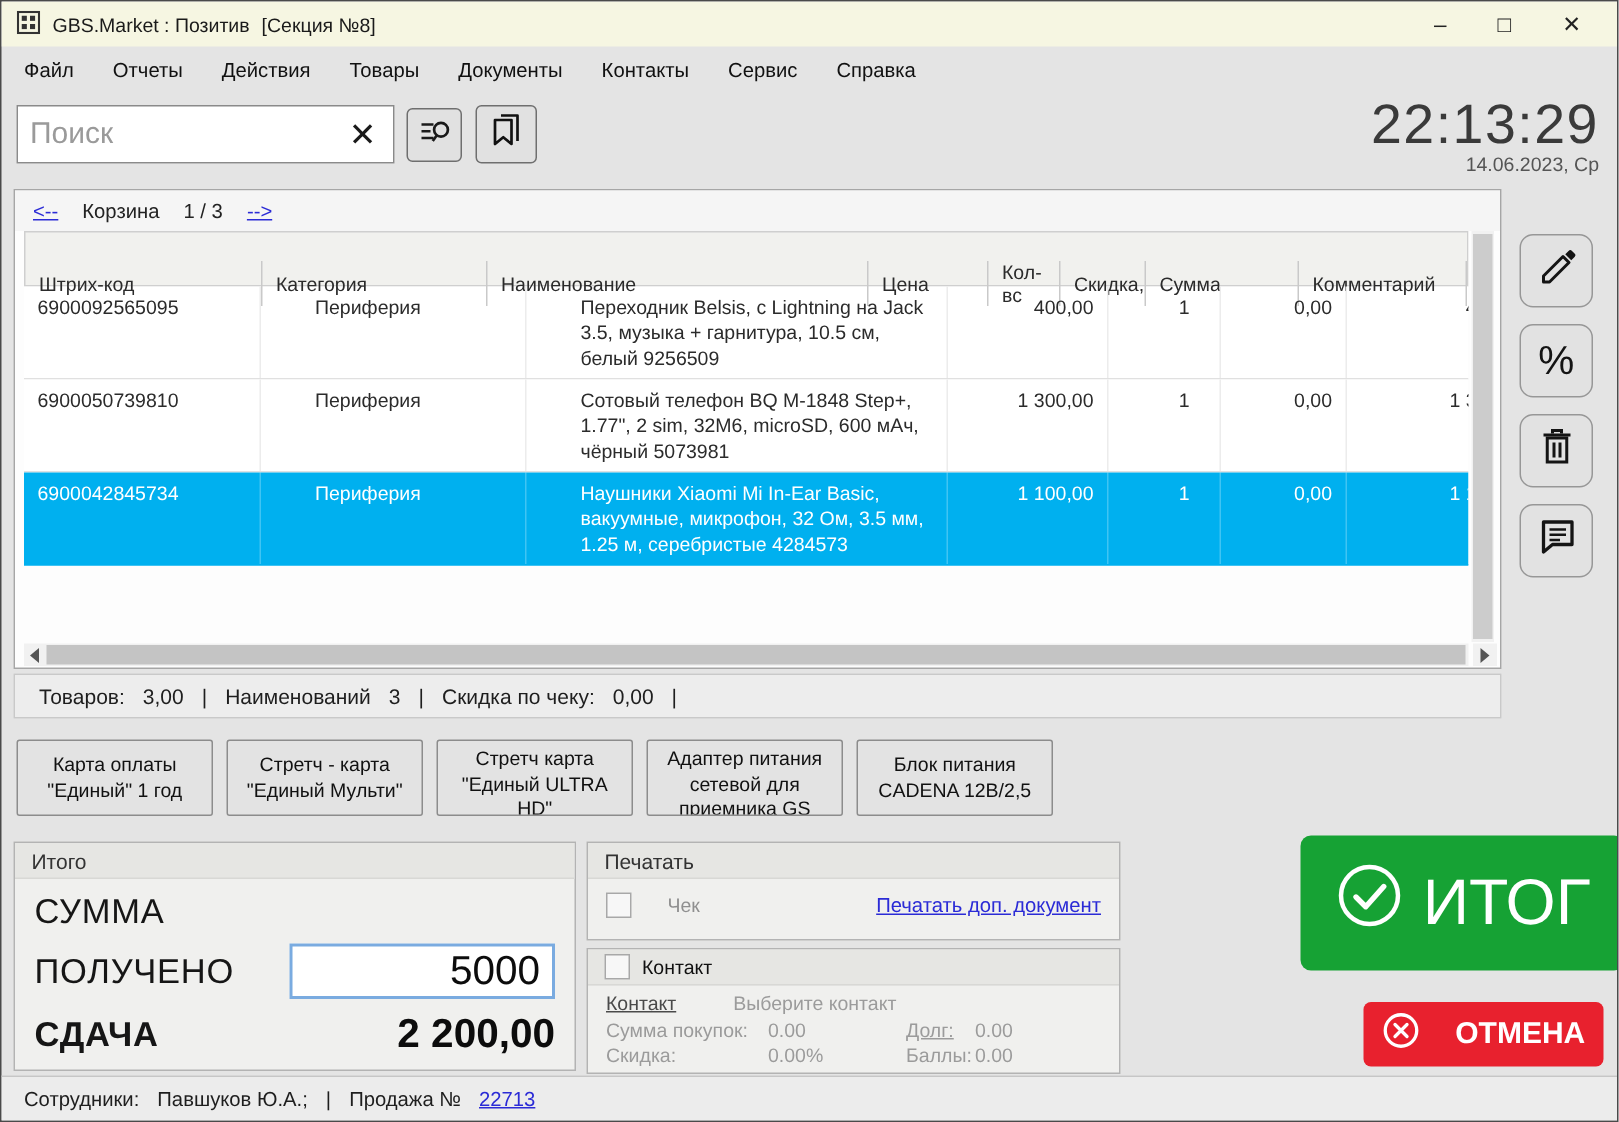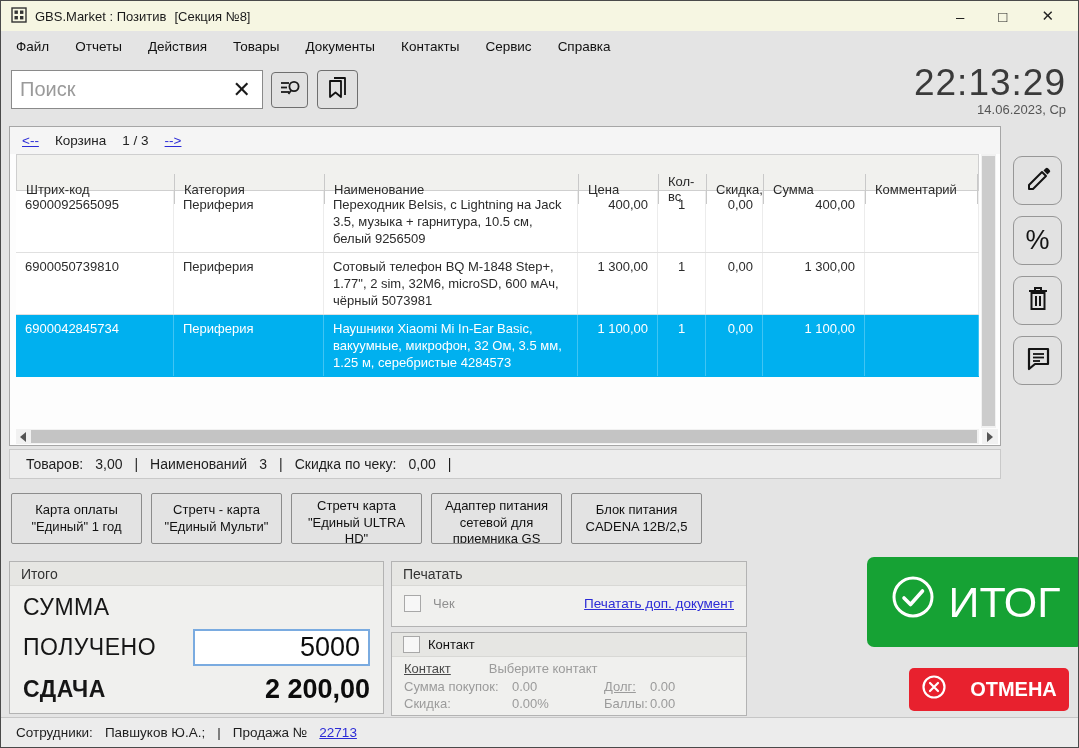--- a/index.html
+++ b/index.html
@@ -39,21 +39,21 @@
                 background:#fdfdfd; border:1px solid #a6a6a6; }
   .cart-nav { height:27px; display:flex; align-items:center; gap:16px; padding:0 12px;
               font-size:13.5px; background:#f5f5f5; color:#222; }
   .nav-link { color:#2b2bd6; text-decoration:underline; }
 
   .tbl { position:absolute; left:6px; top:27px; right:21px; bottom:17px; overflow:hidden;
          font-size:13px; color:#2b2b2b; }
   .grid-row { display:grid; grid-template-columns:158px 150px 254px 80px 48px 57px 102px 1fr; }
   .tbl-header { background:#f1f1ee; border:1px solid #cfcfcf; height:37px; }
   .tbl-header .cell { display:flex; align-items:center; border-right:1px solid #c9c9c9; padding:0 9px;margin-top:19px; }
-  .tbl-row { background:#fff; border-bottom:1px solid #e0e0e0; }
+  .tbl-row { background:#fff; border-bottom:1px solid #e0e0e0;gap:27px; }
   .tbl-row .cell { padding:5px 9px; border-right:1px solid #ececec; line-height:17px; }
   .cell.num { text-align:right; }
   .cell.ctr { text-align:center; }
   .row-sel { background:#00b0ef; color:#fff; border-bottom:1px solid #00b0ef; }
   .row-sel .cell { border-right:1px solid rgba(255,255,255,0.25); }
 
   .vscroll { position:absolute; right:4px; top:27px; bottom:17px; width:15px; background:#f1f1f1; }
   .vscroll .thumb { position:absolute; left:1px; right:1px; top:2px; bottom:2px; background:#cccccc; }
   .hscroll { position:absolute; left:6px; right:21px; bottom:1px; height:15px; background:#f1f1f1;
              display:flex; align-items:center; }
@@ -87,21 +87,21 @@
   .sum-label { font-size:23px; color:#161616; letter-spacing:0.5px; }
   .sum-value { font-size:27px; color:#0c0c0c; }
   .bold { font-weight:bold; }
   .received-input { width:177px; height:37px; background:#fff; border:2px solid #7aabe0; font-size:27px;
                     text-align:right; padding:0 8px; color:#0c0c0c; outline:none;
                     font-family:"Liberation Sans",sans-serif; }
 
   .gb-print { left:390px; top:560px; width:356px; height:66px; }
   .print-body { display:flex; align-items:center; justify-content:space-between; padding:9px 12px; }
   .chk { width:17px; height:17px; background:#f7f7f7; border:1px solid #a8a8a8; display:inline-block; }
-  .chk-row { display:flex; align-items:center; gap:12px; }
+  .chk-row { display:flex; align-items:center; gap:24px; }
   .muted { color:#8f8f8f; font-size:13px; }
   .link { color:#2b2bd6; text-decoration:underline; font-size:13.5px; }
 
   .gb-contact { left:390px; top:631px; width:356px; height:84px; }
   .gb-contact .gb-head { font-size:13px; color:#111; }
   .contact-body { padding:4px 12px; font-size:13px; color:#9b9b9b; }
   .contact-line1 { display:flex; gap:38px; margin-bottom:3px; }
   .contact-name { color:#4a4a4a; text-decoration:underline; }
   .contact-grid { display:grid; grid-template-columns:108px 92px 46px 1fr; row-gap:2px; }
   .u { text-decoration:underline; }

